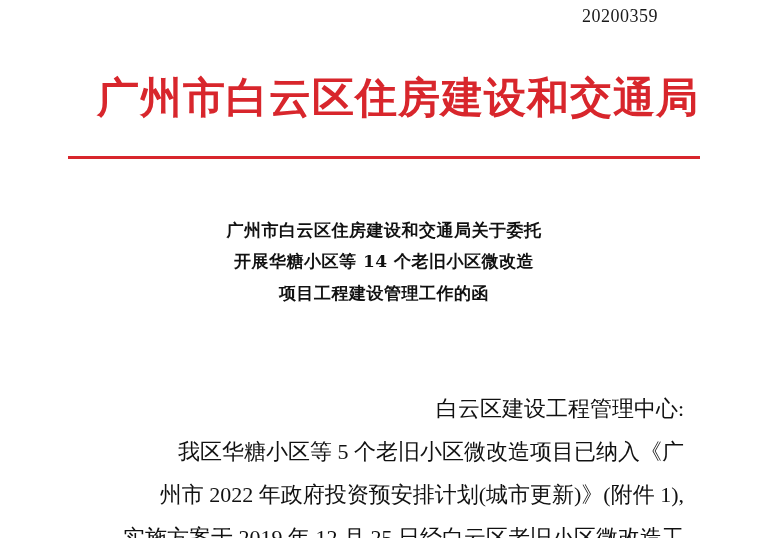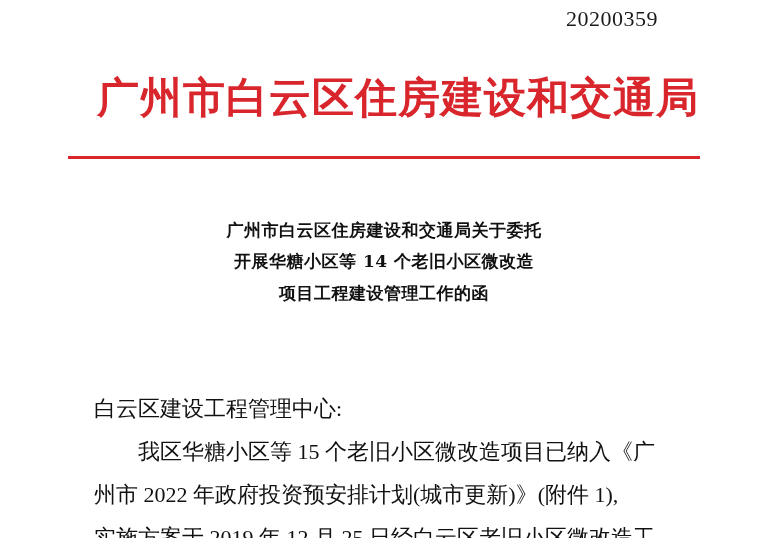--- a/index.html
+++ b/index.html
@@ -18,21 +18,21 @@
     position: relative;
     width: 768px;
     height: 538px;
     background: #ffffff;
     box-sizing: border-box;
   }
   .doc-number {
     position: absolute;
     top: 6px;
     right: 110px;
-    font-size: 22px;
+    font-size: 18px;
     letter-spacing: 0.5px;
     color: #1a1a1a;
     font-family: "Liberation Serif", "DejaVu Serif", serif;
   }
   .letterhead {
     position: absolute;
     top: 72px;
     left: 0;
     width: 768px;
     text-align: center;
@@ -77,20 +77,21 @@
     top: 388px;
     left: 94px;
     width: 590px;
     font-size: 22px;
     line-height: 1.95;
     color: #111111;
     font-family: "Liberation Serif", "DejaVu Serif", serif;
   }
   .body-text .para {
     margin: 0;
+    text-align: right;
   }
   .body-text .indent {
     text-indent: 2em;
   }
 </style>
 </head>
 <body>
 
 <div class="page">
 
@@ -103,18 +104,18 @@
   <div class="red-rule"></div>
 
   <div class="doc-title">
     <span class="line">广州市白云区住房建设和交通局关于委托</span>
     <span class="line">开展华糖小区等 14 个老旧小区微改造</span>
     <span class="line">项目工程建设管理工作的函</span>
   </div>
 
   <div class="body-text">
     <p class="para">白云区建设工程管理中心:</p>
-    <p class="para indent">我区华糖小区等 15 个老旧小区微改造项目已纳入《广</p>
+    <p class="para indent">我区华糖小区等 5 个老旧小区微改造项目已纳入《广</p>
     <p class="para">州市 2022 年政府投资预安排计划(城市更新)》(附件 1),</p>
     <p class="para">实施方案于 2019 年 12 月 25 日经白云区老旧小区微改造工</p>
   </div>
 
 </div>
 
 </body></html>

